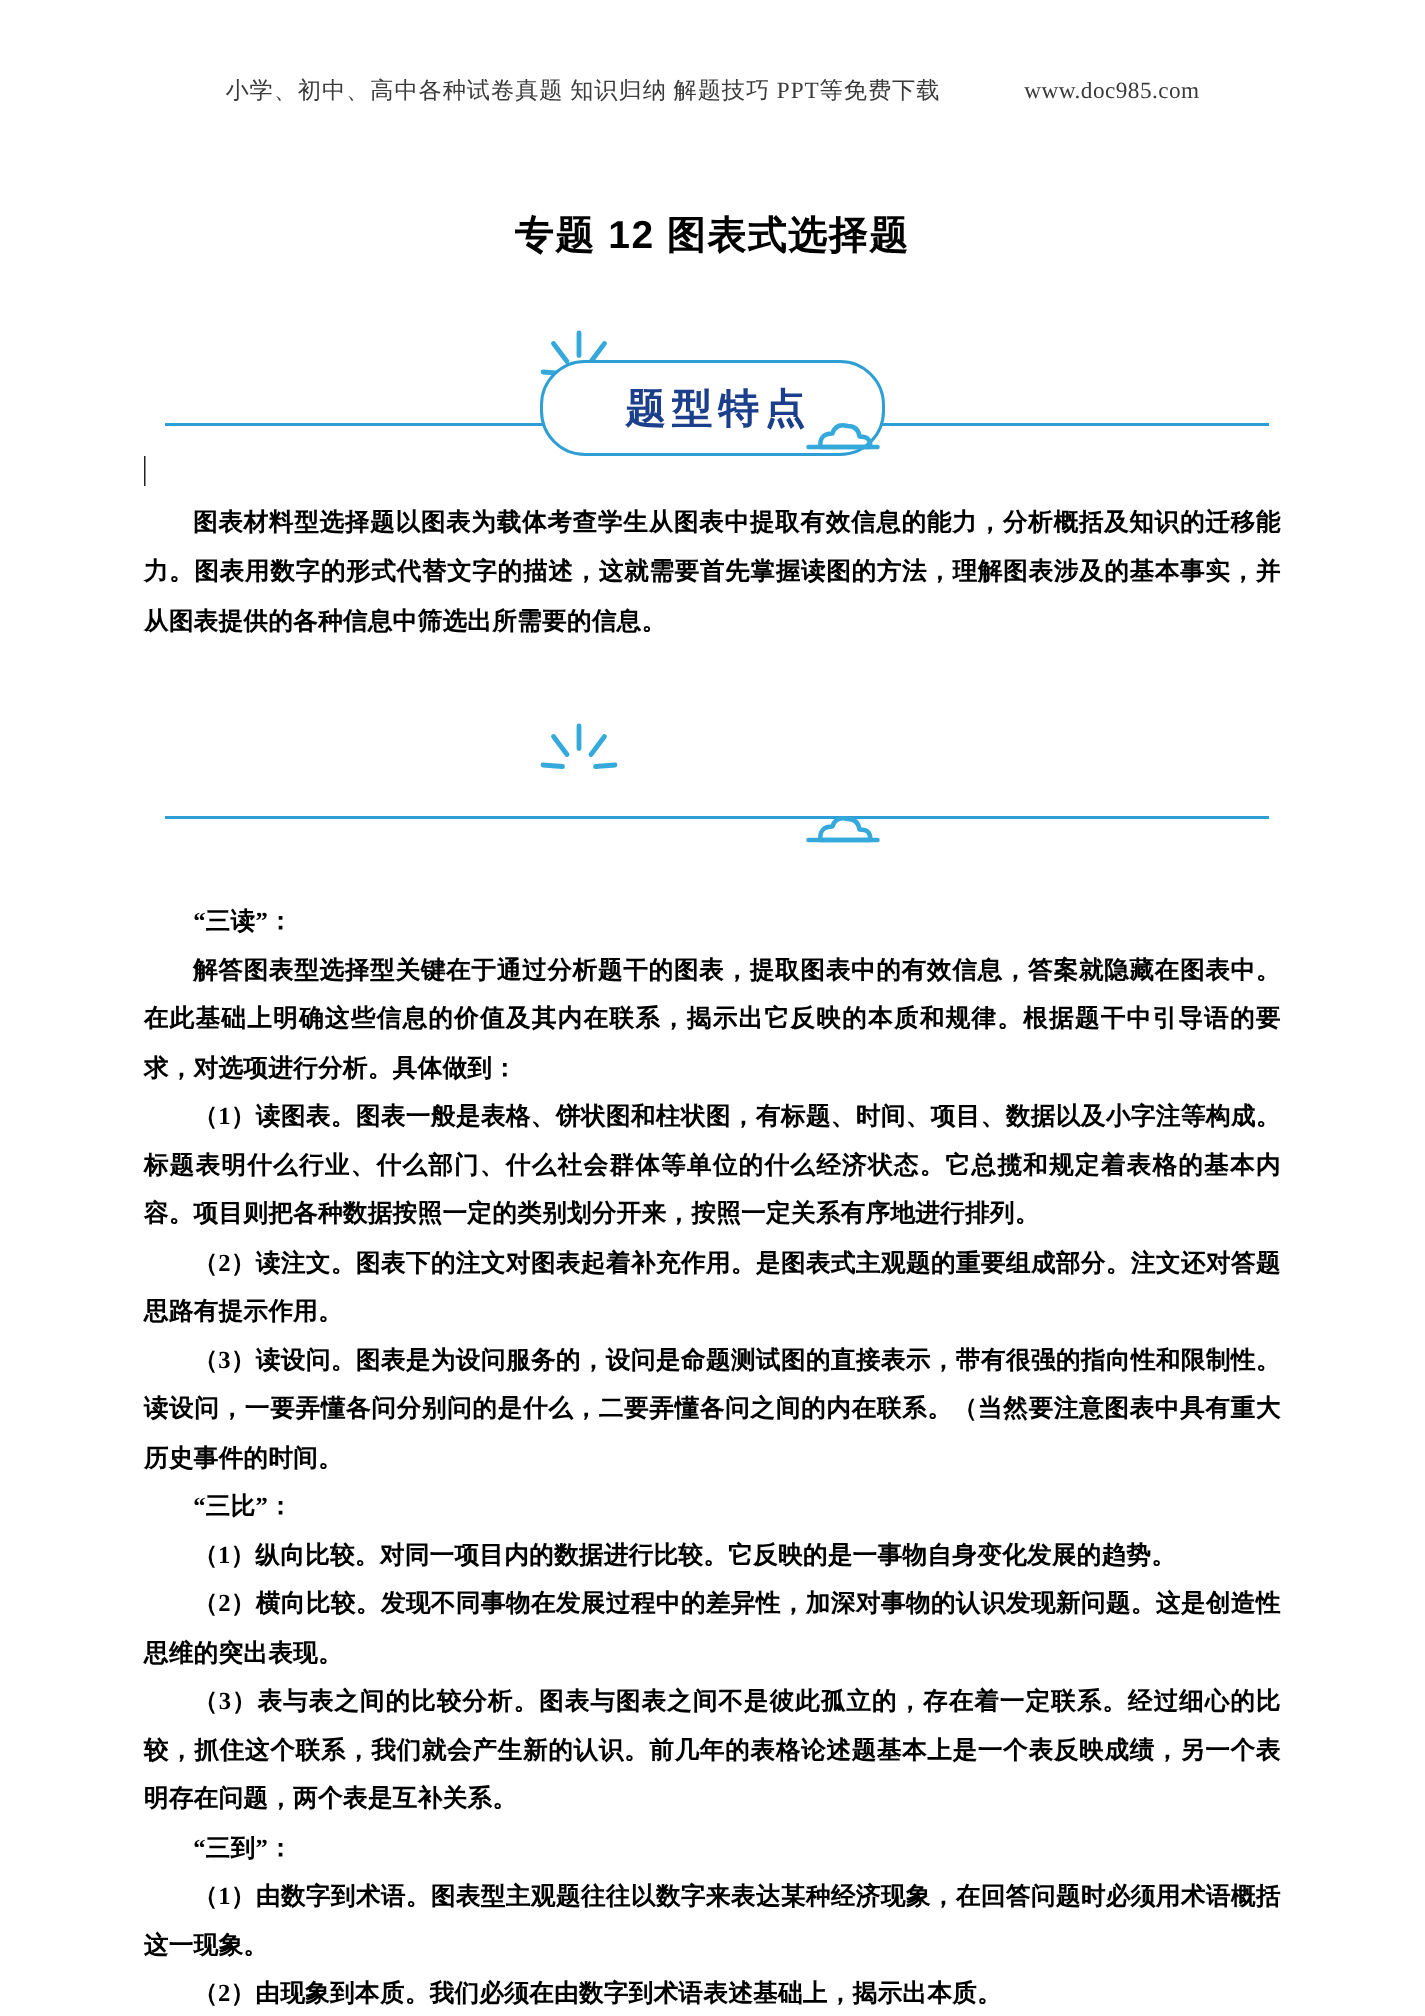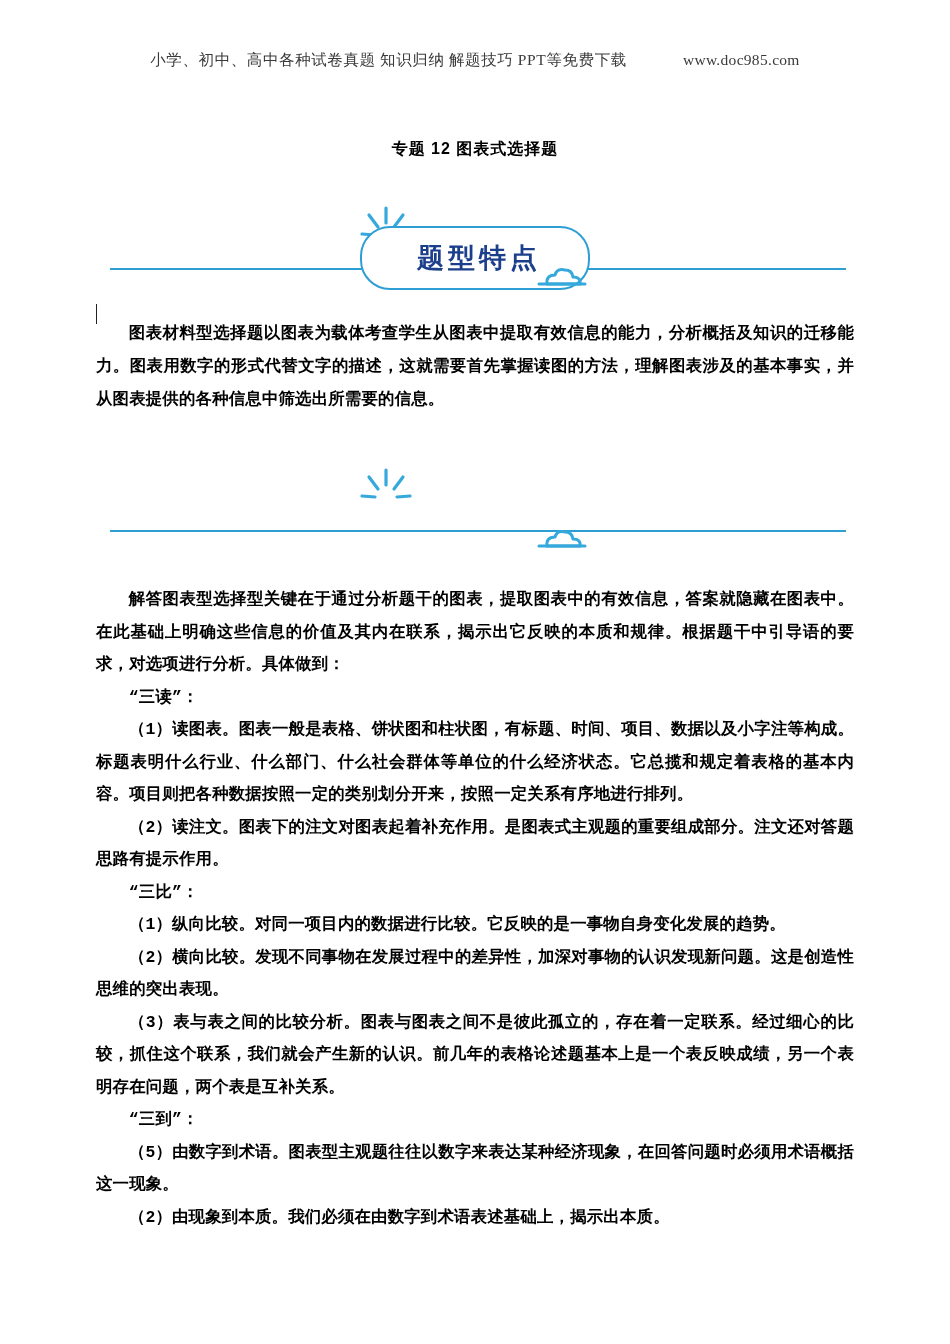--- a/index.html
+++ b/index.html
@@ -31,21 +31,21 @@
     white-space: nowrap;
   }
   .header-line .site {
     margin-left: 56px;
     letter-spacing: 0.3px;
   }
   .doc-title {
     text-align: center;
     font-family: "Liberation Sans", sans-serif;
     font-weight: bold;
-    font-size: 16px;
+    font-size: 26px;
     letter-spacing: 1px;
     margin-top: 68px;
     margin-bottom: 0;
     color: #000;
   }
 
   
   .banner {
     position: relative;
     height: 92px;
@@ -96,21 +96,21 @@
     left: 50%;
     margin-left: 60px;
     top: 54px;
     width: 54px;
     height: 30px;
     color: #35a8dc;
   }
 
   
   .para {
-    font-family: Liberation Mono, monospace;
+    font-family: Liberation Serif, serif;
     font-weight: bold;
     font-size: 16.4px;
     line-height: 2.0;
     text-align: justify;
     text-justify: inter-ideograph;
     margin: 0;
     letter-spacing: 0.2px;
   }
   .indent { text-indent: 2em; }
   .block-1 { margin-top: 20px; }
@@ -171,26 +171,27 @@
         <line x1="51" y1="28" x2="38" y2="29"></line>
       </g>
     </svg>
     <svg class="cloudtab" viewBox="0 0 54 30">
       <path d="M4 24 h46" stroke="#35a8dc" stroke-width="3" stroke-linecap="round" fill="none"></path>
       <path d="M12 24 q-1-9 8-9 q2-7 10-5 q7 0 8 7 q8 0 7 7 z" fill="none" stroke="#35a8dc" stroke-width="3" stroke-linejoin="round"></path>
     </svg>
   </div>
 
   <div class="block-2">
+    <p class="para indent tight">“三读”：</p>
     <p class="para indent tight">解答图表型选择型关键在于通过分析题干的图表，提取图表中的有效信息，答案就隐藏在图表中。在此基础上明确这些信息的价值及其内在联系，揭示出它反映的本质和规律。根据题干中引导语的要求，对选项进行分析。具体做到：</p>
-    <p class="para indent tight">“三读”：</p>
     <p class="para indent tight">（1）读图表。图表一般是表格、饼状图和柱状图，有标题、时间、项目、数据以及小字注等构成。标题表明什么行业、什么部门、什么社会群体等单位的什么经济状态。它总揽和规定着表格的基本内容。项目则把各种数据按照一定的类别划分开来，按照一定关系有序地进行排列。</p>
     <p class="para indent tight">（2）读注文。图表下的注文对图表起着补充作用。是图表式主观题的重要组成部分。注文还对答题思路有提示作用。</p>
+    <p class="para indent tight">（3）读设问。图表是为设问服务的，设问是命题测试图的直接表示，带有很强的指向性和限制性。读设问，一要弄懂各问分别问的是什么，二要弄懂各问之间的内在联系。（当然要注意图表中具有重大历史事件的时间。</p>
     <p class="para indent tight">“三比”：</p>
     <p class="para indent tight">（1）纵向比较。对同一项目内的数据进行比较。它反映的是一事物自身变化发展的趋势。</p>
     <p class="para indent tight">（2）横向比较。发现不同事物在发展过程中的差异性，加深对事物的认识发现新问题。这是创造性思维的突出表现。</p>
     <p class="para indent tight">（3）表与表之间的比较分析。图表与图表之间不是彼此孤立的，存在着一定联系。经过细心的比较，抓住这个联系，我们就会产生新的认识。前几年的表格论述题基本上是一个表反映成绩，另一个表明存在问题，两个表是互补关系。</p>
     <p class="para indent tight">“三到”：</p>
-    <p class="para indent tight">（5）由数字到术语。图表型主观题往往以数字来表达某种经济现象，在回答问题时必须用术语概括这一现象。</p>
+    <p class="para indent tight">（1）由数字到术语。图表型主观题往往以数字来表达某种经济现象，在回答问题时必须用术语概括这一现象。</p>
     <p class="para indent tight">（2）由现象到本质。我们必须在由数字到术语表述基础上，揭示出本质。</p>
   </div>
 
 </div>
 
 </body></html>

